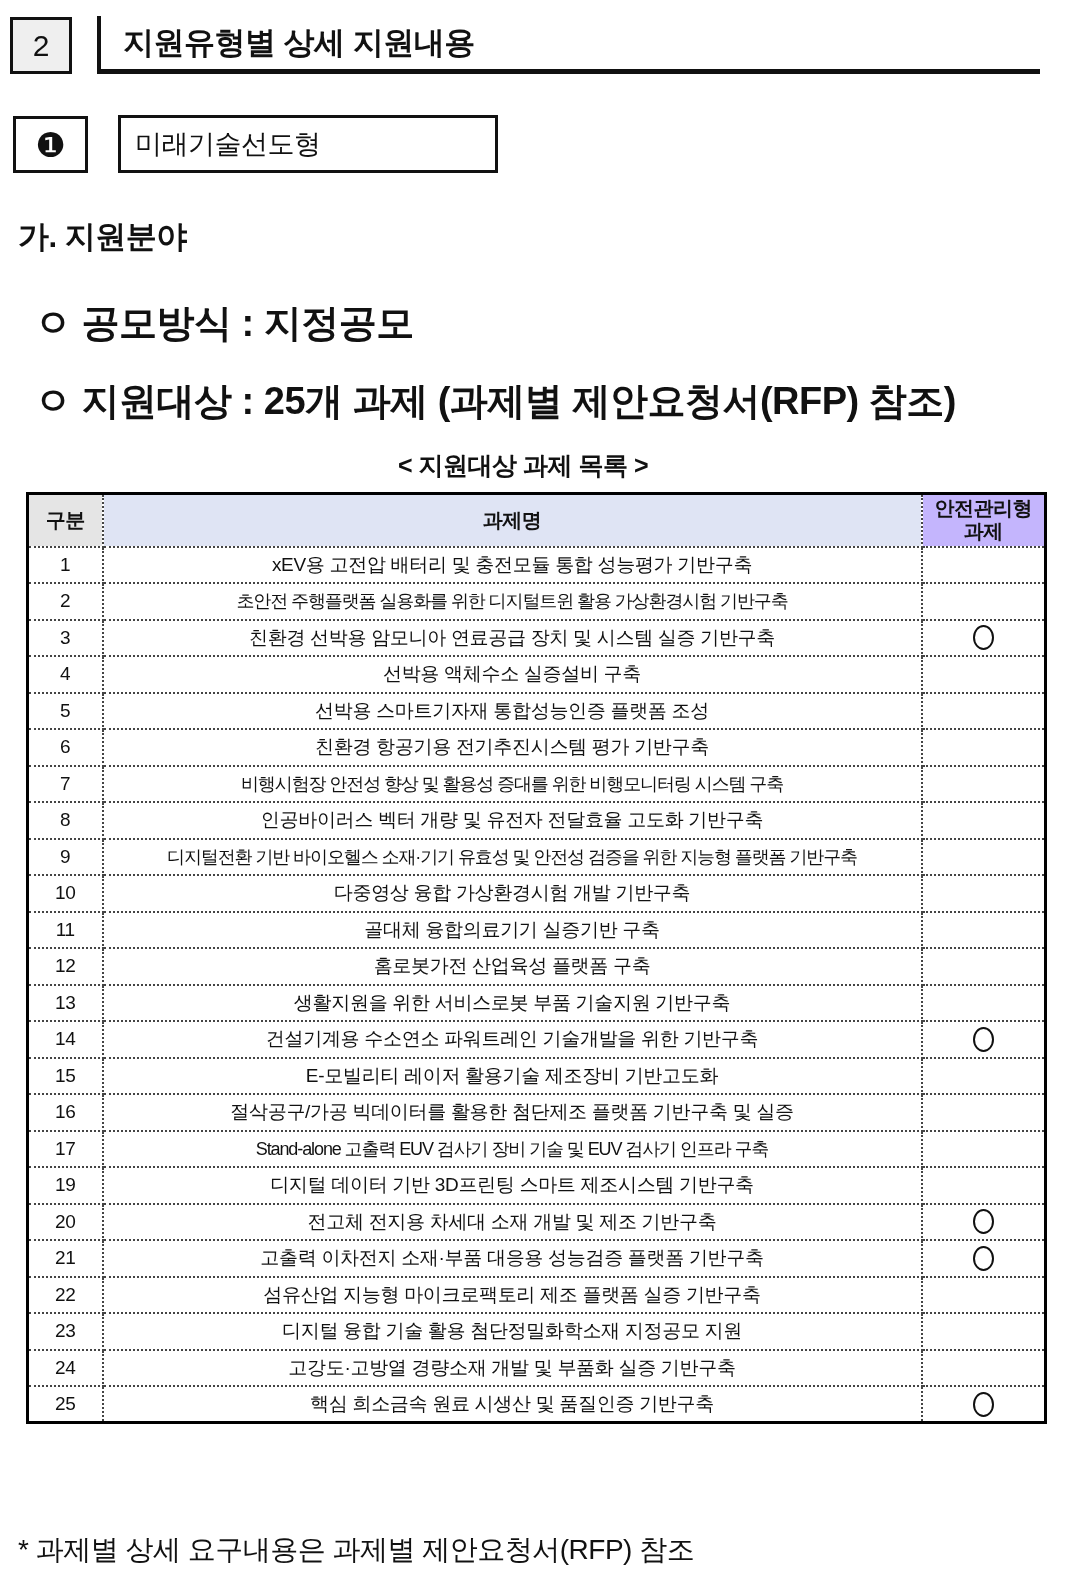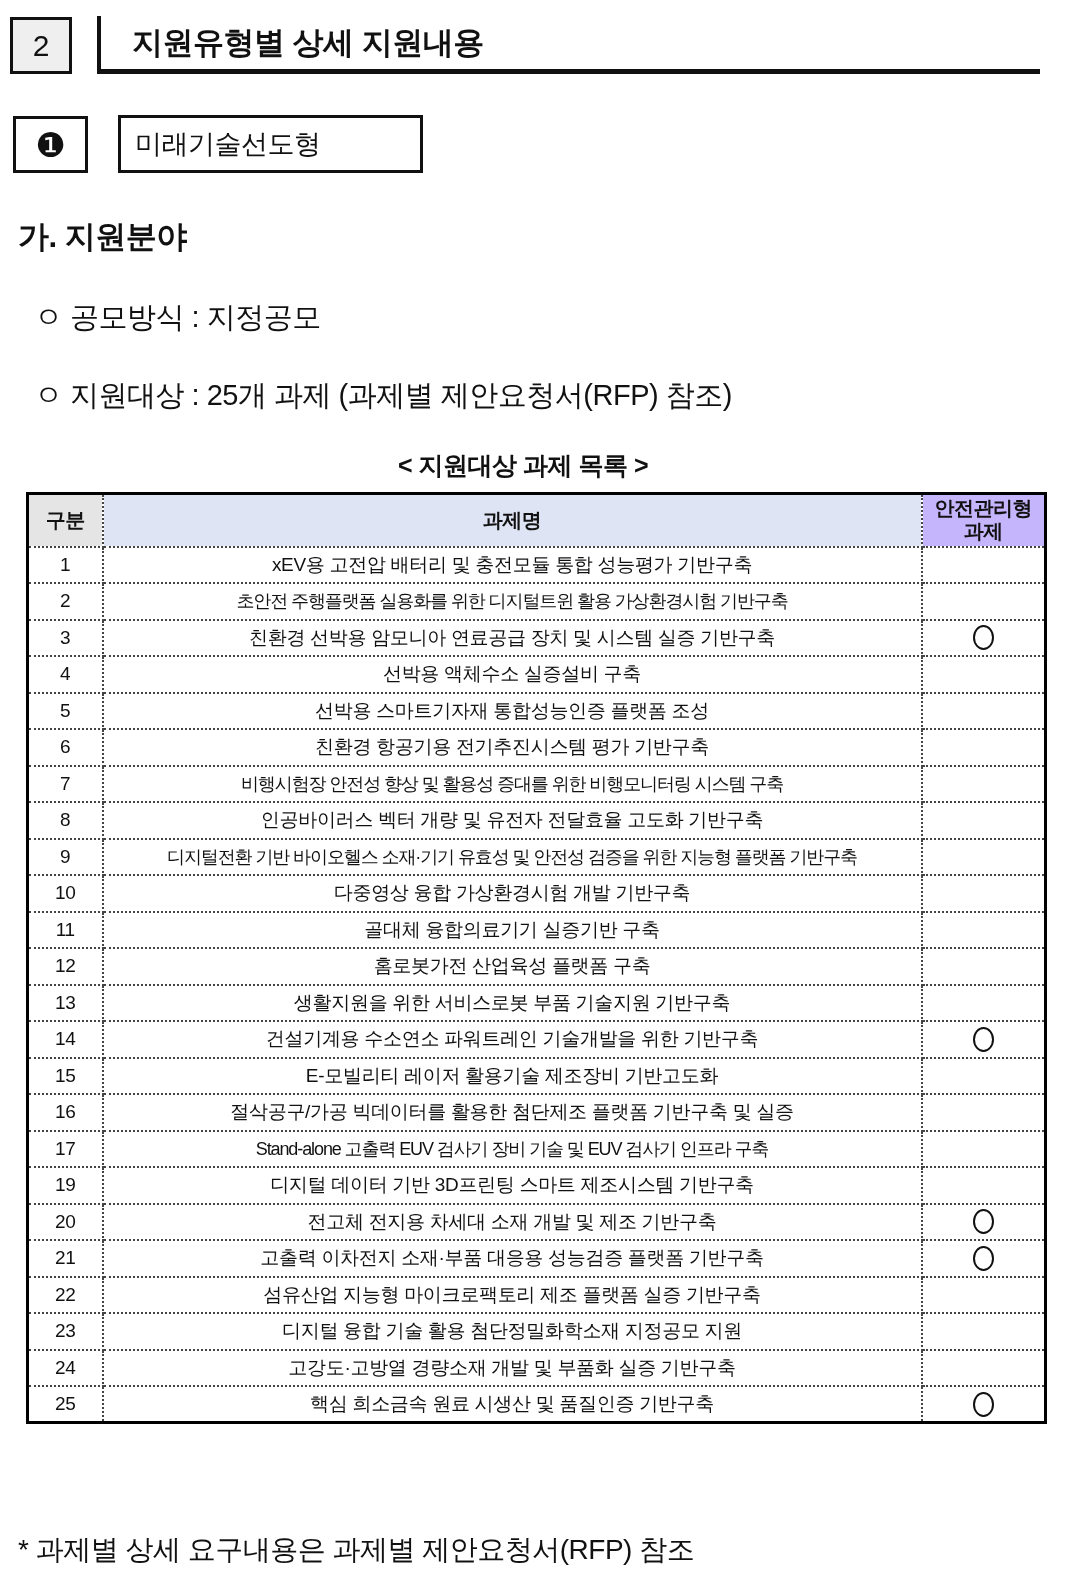--- a/index.html
+++ b/index.html
@@ -26,21 +26,21 @@
     display: flex; align-items: center; justify-content: center;
     font-size: 30px;
   }
   .section-title-wrap {
     position: absolute;
     left: 97px; top: 16px;
     width: 943px; height: 58px;
     border-left: 4px solid #111;
     border-bottom: 5px solid #111;
     display: flex; align-items: center;
-    padding-left: 31px;
+    padding-left: 22px;
   }
   .section-title {
     font-size: 31px;
     font-weight: 600;
     letter-spacing: -0.5px;
   }
 
   
   .marker-box {
     position: absolute;
@@ -48,43 +48,43 @@
     width: 75px; height: 57px;
     border: 3px solid #111;
     background: #fff;
     display: flex; align-items: center; justify-content: center;
     font-size: 34px;
     line-height: 1;
   }
   .subsection-box {
     position: absolute;
     left: 118px; top: 115px;
-    width: 305px; height: 58px;
+    width: 380px; height: 58px;
     border: 3px solid #111;
     background: #fff;
     display: flex; align-items: center;
     padding-left: 14px;
     font-size: 27px;
     font-weight: 500;
     letter-spacing: -0.5px;
   }
 
   
   .heading {
     position: absolute;
     left: 18px; top: 216px;
     font-size: 31px;
     font-weight: 700;
     letter-spacing: -0.5px;
   }
   .bullet-1 { position: absolute; left: 34px; top: 298px; }
   .bullet-2 { position: absolute; left: 34px; top: 376px; }
   .bullet {
-    font-size: 29px;
-    font-weight: 400;
+    font-size: 38px;
+    font-weight: 700;
     letter-spacing: -0.5px;
   }
 
   .table-title {
     position: absolute;
     left: 14px; top: 449px;
     width: 1018px;
     text-align: center;
     font-size: 25px;
     font-weight: 700;

